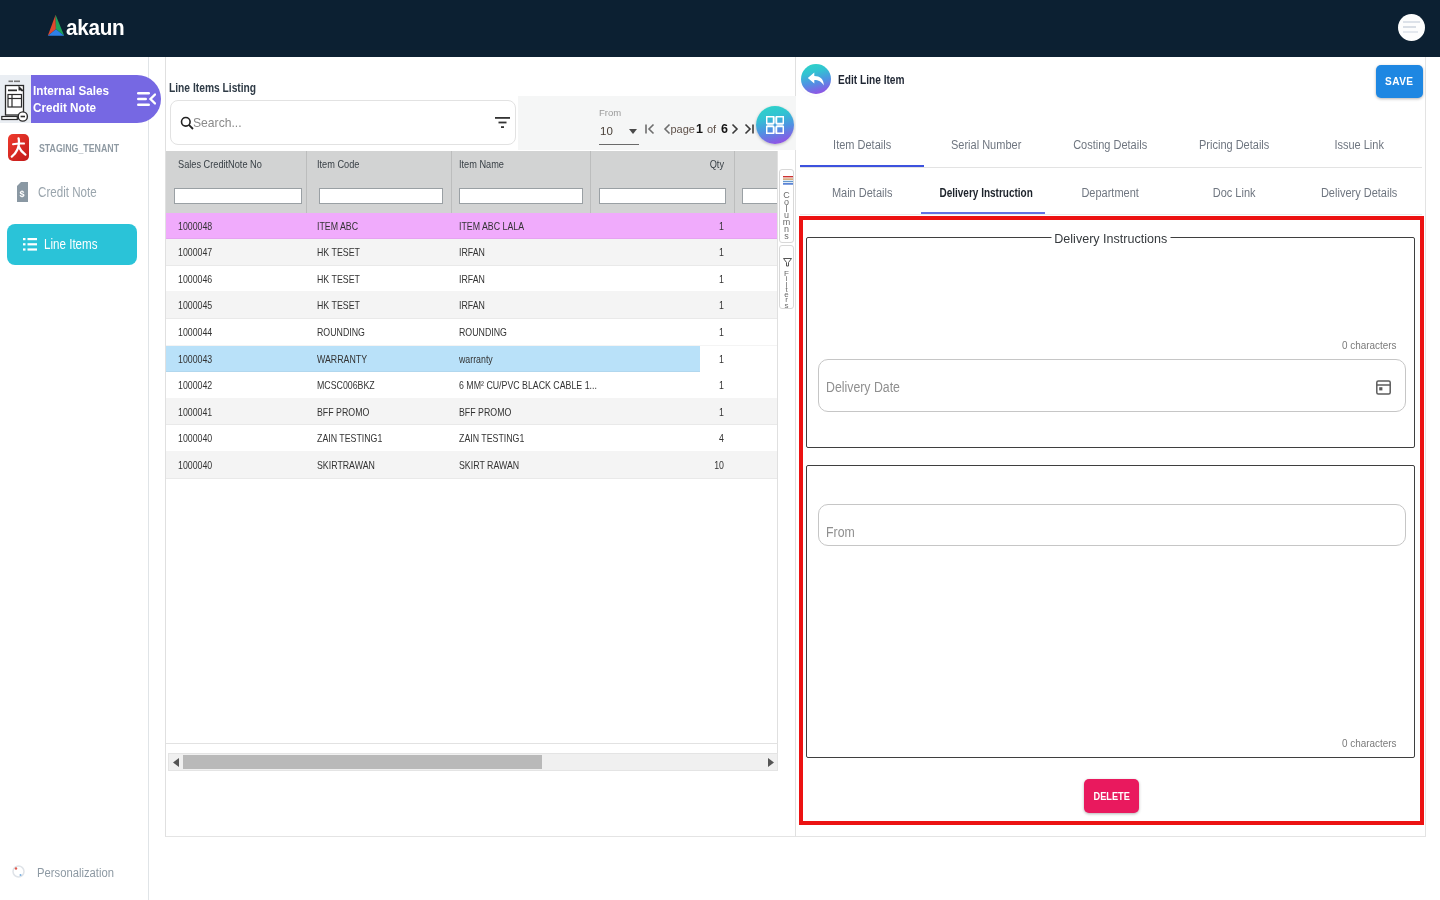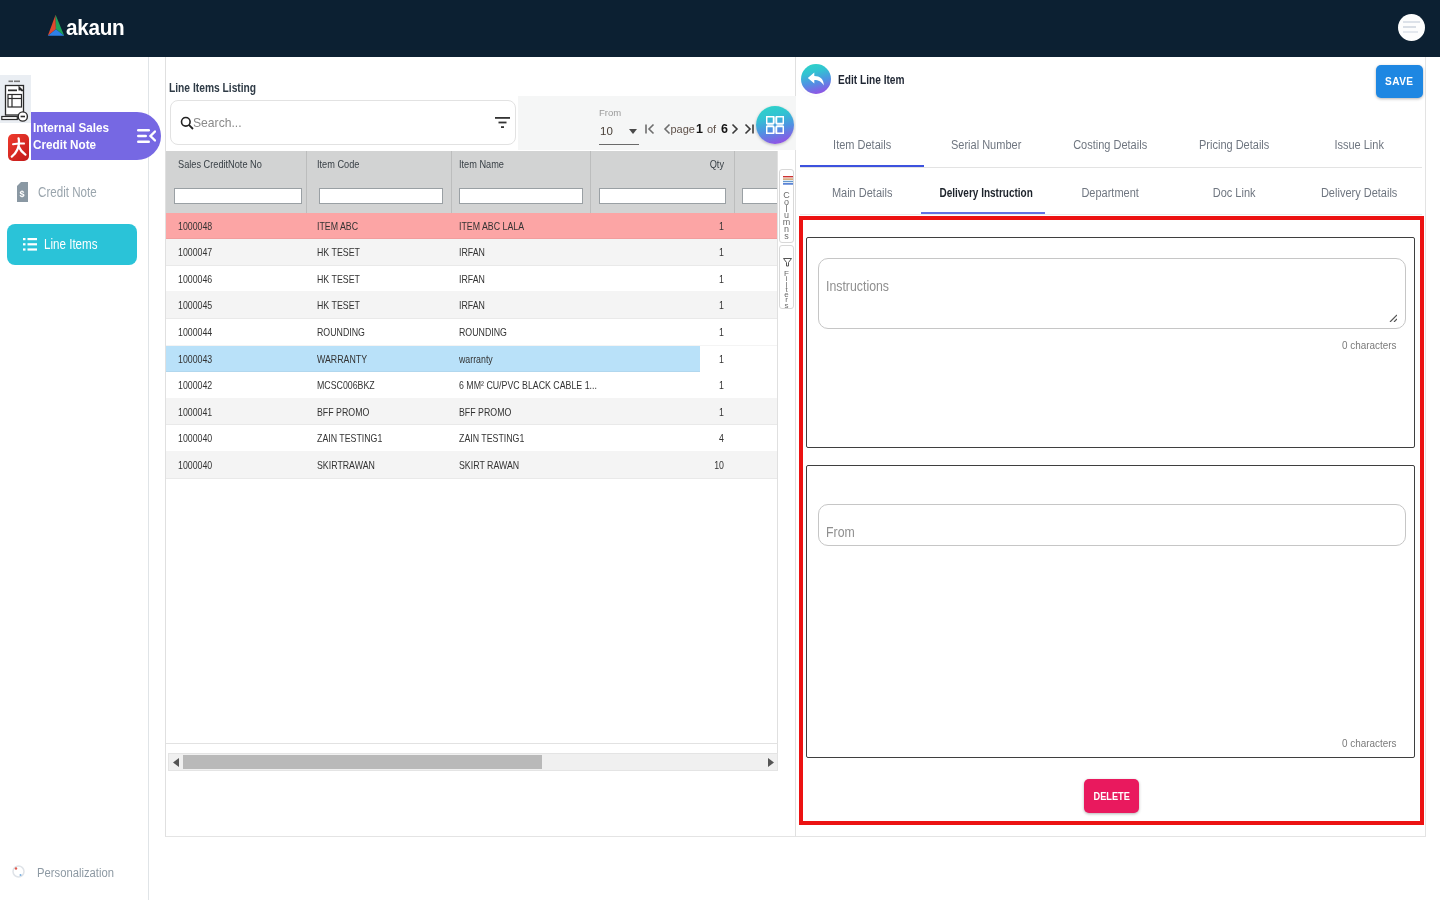--- a/index.html
+++ b/index.html
@@ -8,21 +8,21 @@
   font-family:"Liberation Sans", sans-serif; }
 .abs { position:absolute; }
 
 #topbar { position:absolute; left:0; top:0; width:1440px; height:57px; background:#0c2032; }
 #logo-text { position:absolute; left:66px; top:15px; color:#fff; font-size:22.5px; font-weight:bold; letter-spacing:-0.3px; transform:scaleX(0.92); transform-origin:left top; }
 #avatar { position:absolute; left:1398px; top:14px; width:27px; height:27px; border-radius:50%; background:#fdfdfd; overflow:hidden; }
 
 
 #sidebar { position:absolute; left:0; top:57px; width:149px; height:843px; background:#fff; border-right:1px solid #e0e4e7; }
 #doc-tile { position:absolute; left:0; top:75px; width:31px; height:48px; background:#eaeef3; }
-#purple-badge { position:absolute; left:31px; top:75px; width:130px; height:48px; background:#7668e3; border-radius:0 24px 24px 0; z-index:3;margin-top:37px; }
+#purple-badge { position:absolute; left:31px; top:75px; width:130px; height:48px; background:#7668e3; border-radius:0 24px 24px 0; z-index:3; }
 #purple-badge .txt { position:absolute; left:2px; top:7px; color:#fff; font-size:13px; font-weight:bold; line-height:17px; transform:scaleX(0.9); transform-origin:left top; white-space:nowrap; }
 #staging { position:absolute; left:0; top:134px; width:149px; height:28px; }
 #staging .ric { position:absolute; left:8px; top:0; width:21px; height:27px; border-radius:5px; background:linear-gradient(135deg,#ef3b2d,#c21a1a); }
 #staging .t { position:absolute; left:39px; top:9px; font-size:10px; font-weight:bold; color:#8f9aa3; letter-spacing:0px; transform:scaleX(0.88); transform-origin:left; }
 #creditnote { position:absolute; left:0; top:180px; width:149px; height:24px; }
 #creditnote .t { position:absolute; left:38px; top:4px; font-size:14.5px; color:#9aa5ad; transform:scaleX(0.8); transform-origin:left top; white-space:nowrap; }
 #lineitems { position:absolute; left:7px; top:224px; width:130px; height:41px; background:#2ac3d8; border-radius:8px; }
 #lineitems .t { position:absolute; left:37px; top:12px; color:#fff; font-size:14.5px; transform:scaleX(0.8); transform-origin:left top; white-space:nowrap; }
 #personalization { position:absolute; left:0px; top:860px; width:170px; height:24px; }
 #personalization .t { position:absolute; left:37px; top:6px; font-size:12.5px; color:#8d99a3; transform:scaleX(0.9); transform-origin:left top; white-space:nowrap; }
@@ -221,21 +221,21 @@
         <div class="finput" style="left:8px;width:128px"></div>
         <div class="finput" style="left:152.5px;width:124px"></div>
         <div class="finput" style="left:292.5px;width:124.5px"></div>
         <div class="finput" style="left:433px;width:127px"></div>
         <div class="finput" style="left:575.5px;width:36px;border-right:none"></div>
       </div>
       <div class="colsep" style="left:140px"></div>
       <div class="colsep" style="left:284.5px"></div>
       <div class="colsep" style="left:424px"></div>
       <div class="colsep" style="left:568px"></div>
-      <div class="trow" style="top:61.8px;width:611.3px;background:#fca5a5;border-bottom:1px solid rgba(0,0,0,0.045)">
+      <div class="trow" style="top:61.8px;width:611.3px;background:#f0abfc;border-bottom:1px solid rgba(0,0,0,0.045)">
         <div class="c" style="left:11.5px">1000048</div>
         <div class="c" style="left:151px">ITEM ABC</div>
         <div class="c" style="left:293px">ITEM ABC LALA</div>
         <div class="c" style="left:458px;width:100px;text-align:right;transform-origin:right center">1</div>
       </div>
       <div class="trow" style="top:88.4px;width:611.3px;background:#f4f4f4;border-bottom:1px solid rgba(0,0,0,0.045)">
         <div class="c" style="left:11.5px">1000047</div>
         <div class="c" style="left:151px">HK TESET</div>
         <div class="c" style="left:293px">IRFAN</div>
         <div class="c" style="left:458px;width:100px;text-align:right;transform-origin:right center">1</div>
@@ -342,28 +342,30 @@
     <div class="tab" style="left:248.6px">Department</div>
     <div class="tab" style="left:372.9px">Doc Link</div>
     <div class="tab" style="left:497.2px">Delivery Details</div>
   </div>
   <div id="ind2"></div>
   <div style="position:absolute;left:3.5px;top:157.3px;width:622px;height:1px;background:#ececec"></div>
 
   <div id="redbox">
 
     <div class="fieldset" style="top:16.7px;height:211px">
-      <div class="inputbox" style="top:20px;height:71px">
-        <div class="lbl" style="top:19px">Instructions</div>
-        <svg class="abs" style="right:8px;bottom:6px" width="9" height="9" viewBox="0 0 9 9">
-          <line x1="2" y1="9" x2="9" y2="2" stroke="#555" stroke-width="1.2"></line>
-          <line x1="6" y1="9" x2="9" y2="6" stroke="#555" stroke-width="1.2"></line>
+      <div class="legend"><span>Delivery Instructions</span></div>
+      <div class="chars" style="top:101px">0 characters</div>
+      <div class="inputbox" style="top:121px;height:53px">
+        <div class="lbl" style="top:19px">Delivery Date</div>
+        <svg class="abs" style="right:14px;top:19px" width="15" height="16" viewBox="0 0 15 16">
+          <rect x="0.8" y="2" width="13.4" height="13" rx="1.5" fill="none" stroke="#5c5c5c" stroke-width="1.5"></rect>
+          <line x1="0.8" y1="6" x2="14.2" y2="6" stroke="#5c5c5c" stroke-width="1.5"></line>
+          <rect x="3.2" y="8.2" width="3.2" height="3.2" fill="#5c5c5c"></rect>
         </svg>
       </div>
-      <div class="chars" style="top:101px">0 characters</div>
     </div>
 
     <div class="fieldset" style="top:245.2px;height:293px">
       <div class="inputbox" style="top:38px;height:42px">
         <div class="lbl" style="top:19px">From</div>
       </div>
       <div class="chars" style="top:271px">0 characters</div>
     </div>
     <div id="delbtn"><span style="display:inline-block;transform:scaleX(0.8)">DELETE</span></div>
   </div>

